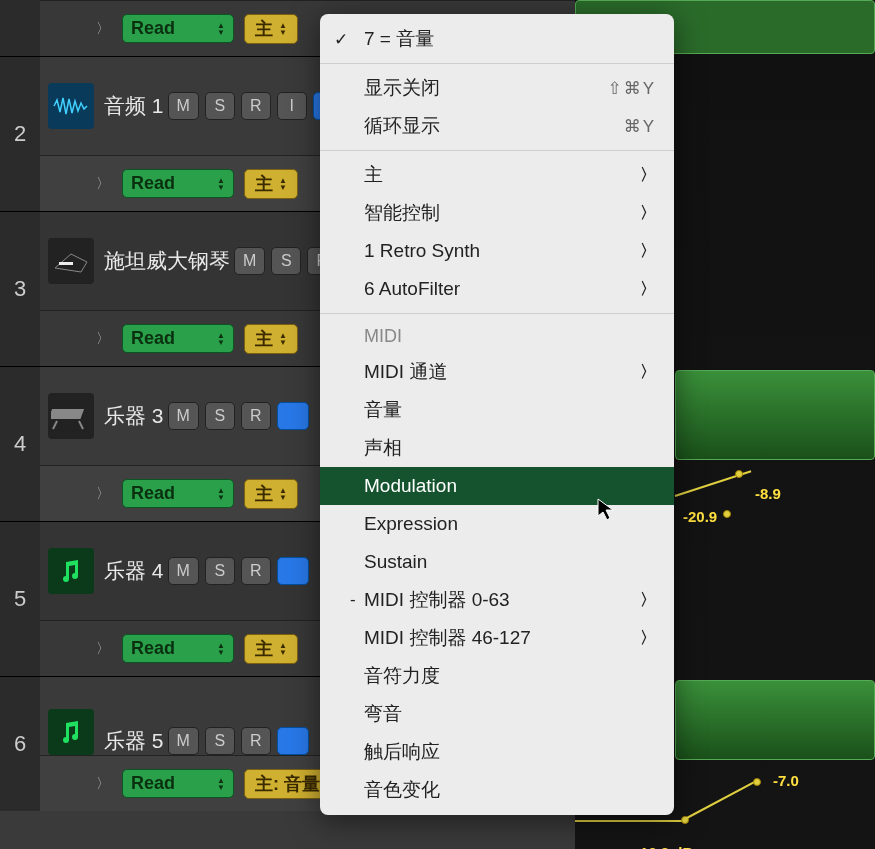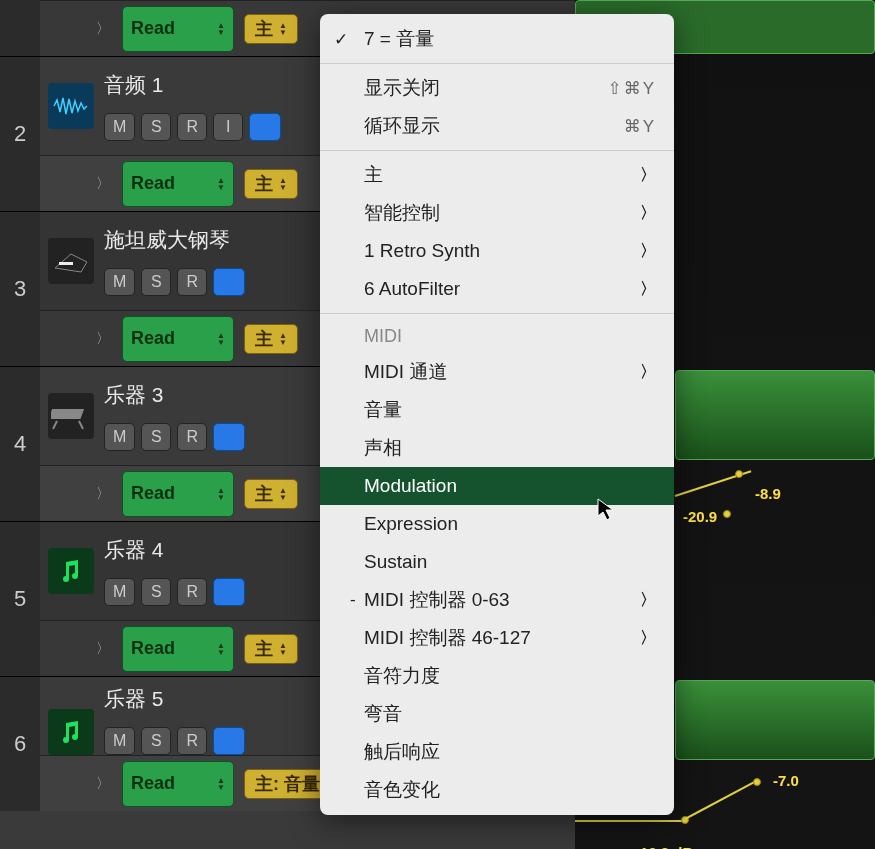--- a/index.html
+++ b/index.html
@@ -12,29 +12,29 @@
   .track-row { display: flex; border-top: 1px solid #000; }
   .track-row.first { border-top: none; }
   .num-col { width: 40px; background: #2b2b2b; display: flex; align-items: center; justify-content: center; color: #ccc; font-size: 22px; }
   .body-col { flex: 1; display: flex; flex-direction: column; }
   .header-line { height: 98px; display: flex; align-items: center; gap: 10px; padding: 0 8px; background: #3a3a3a; }
   .header-line.dark { background: #343434; }
   .icon-box { width: 46px; height: 46px; border-radius: 4px; display:flex; align-items:center; justify-content:center; }
   .icon-box.blue { background:#0a3a5a; }
   .icon-box.dark { background:#222; }
   .icon-box.green { background:#0a3a1a; }
-  .track-meta { display:flex; flex-direction:column; gap:14px; }
+  .track-meta { display:flex; flex-direction:row; gap:4px; }
   .track-name { color:#e8e8e8; font-size:21px; font-weight:500; }
   .btn-row { display:flex; gap:6px; align-items:center; }
   .chip { height:28px; min-width:30px; padding:0 8px; border-radius:5px; background:#555; color:#ccc; font-size:16px; display:flex; align-items:center; justify-content:center; border:1px solid #222; }
   .chip.blue { background:#2878e8; color:#fff; min-width:32px; border-color:#0050a0;}
   .automation-line { height:56px; display:flex; align-items:center; gap:10px; padding:0 8px 0 54px; background:#404040; border-top:1px solid #222; }
   .automation-line.darker { background:#383838; }
   .disclosure { width:18px; color:#aaa; font-size:14px; display:flex; align-items:center; justify-content:center;}
-  .read-select { height:46px; min-width:112px; background:#2aa04a; border:1px solid #0a5522; border-radius:5px; color:#0a3010; font-size:18px; font-weight:600; display:flex; align-items:center; justify-content:space-between; padding:0 8px; }
+  .read-select { height:29px; min-width:112px; background:#2aa04a; border:1px solid #0a5522; border-radius:5px; color:#0a3010; font-size:18px; font-weight:600; display:flex; align-items:center; justify-content:space-between; padding:0 8px; }
   .read-select .caret { display:flex; flex-direction:column; font-size:8px; line-height:7px; color:#0a3010;}
   .yellow-btn { height:30px; padding:0 10px; background:#d0b030; border:1px solid #7a6010; border-radius:5px; color:#3a2a00; font-size:18px; font-weight:600; display:flex; align-items:center; gap:6px;}
   .yellow-btn .caret { font-size:8px; line-height:7px;}
   .db-badge { height:28px; padding:0 12px; border-radius:5px; background:#222; border:1px solid #000; color:#8aff8a; font-size:16px; display:flex; align-items:center;}
 
   
   .row0 { height:56px; }
 
   
   .popup { position:absolute; left:320px; top:14px; width:354px; background:#ececec; border-radius:8px; box-shadow: 0 6px 30px rgba(0,0,0,0.5); z-index:50; padding:6px 0; }

